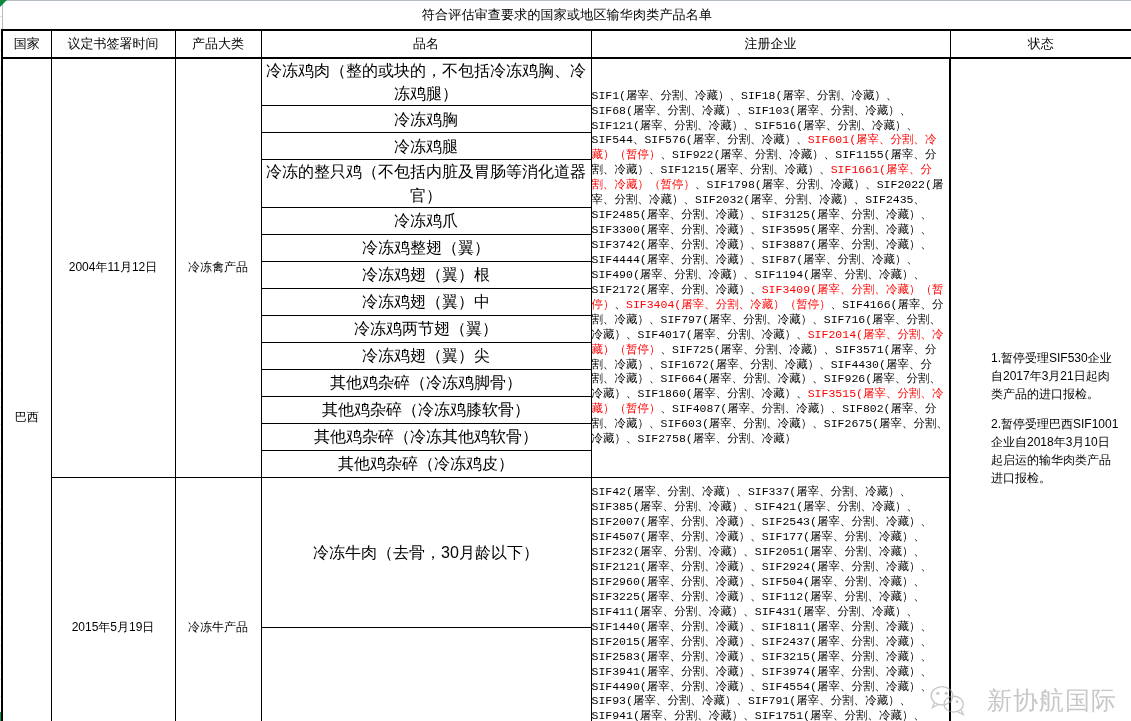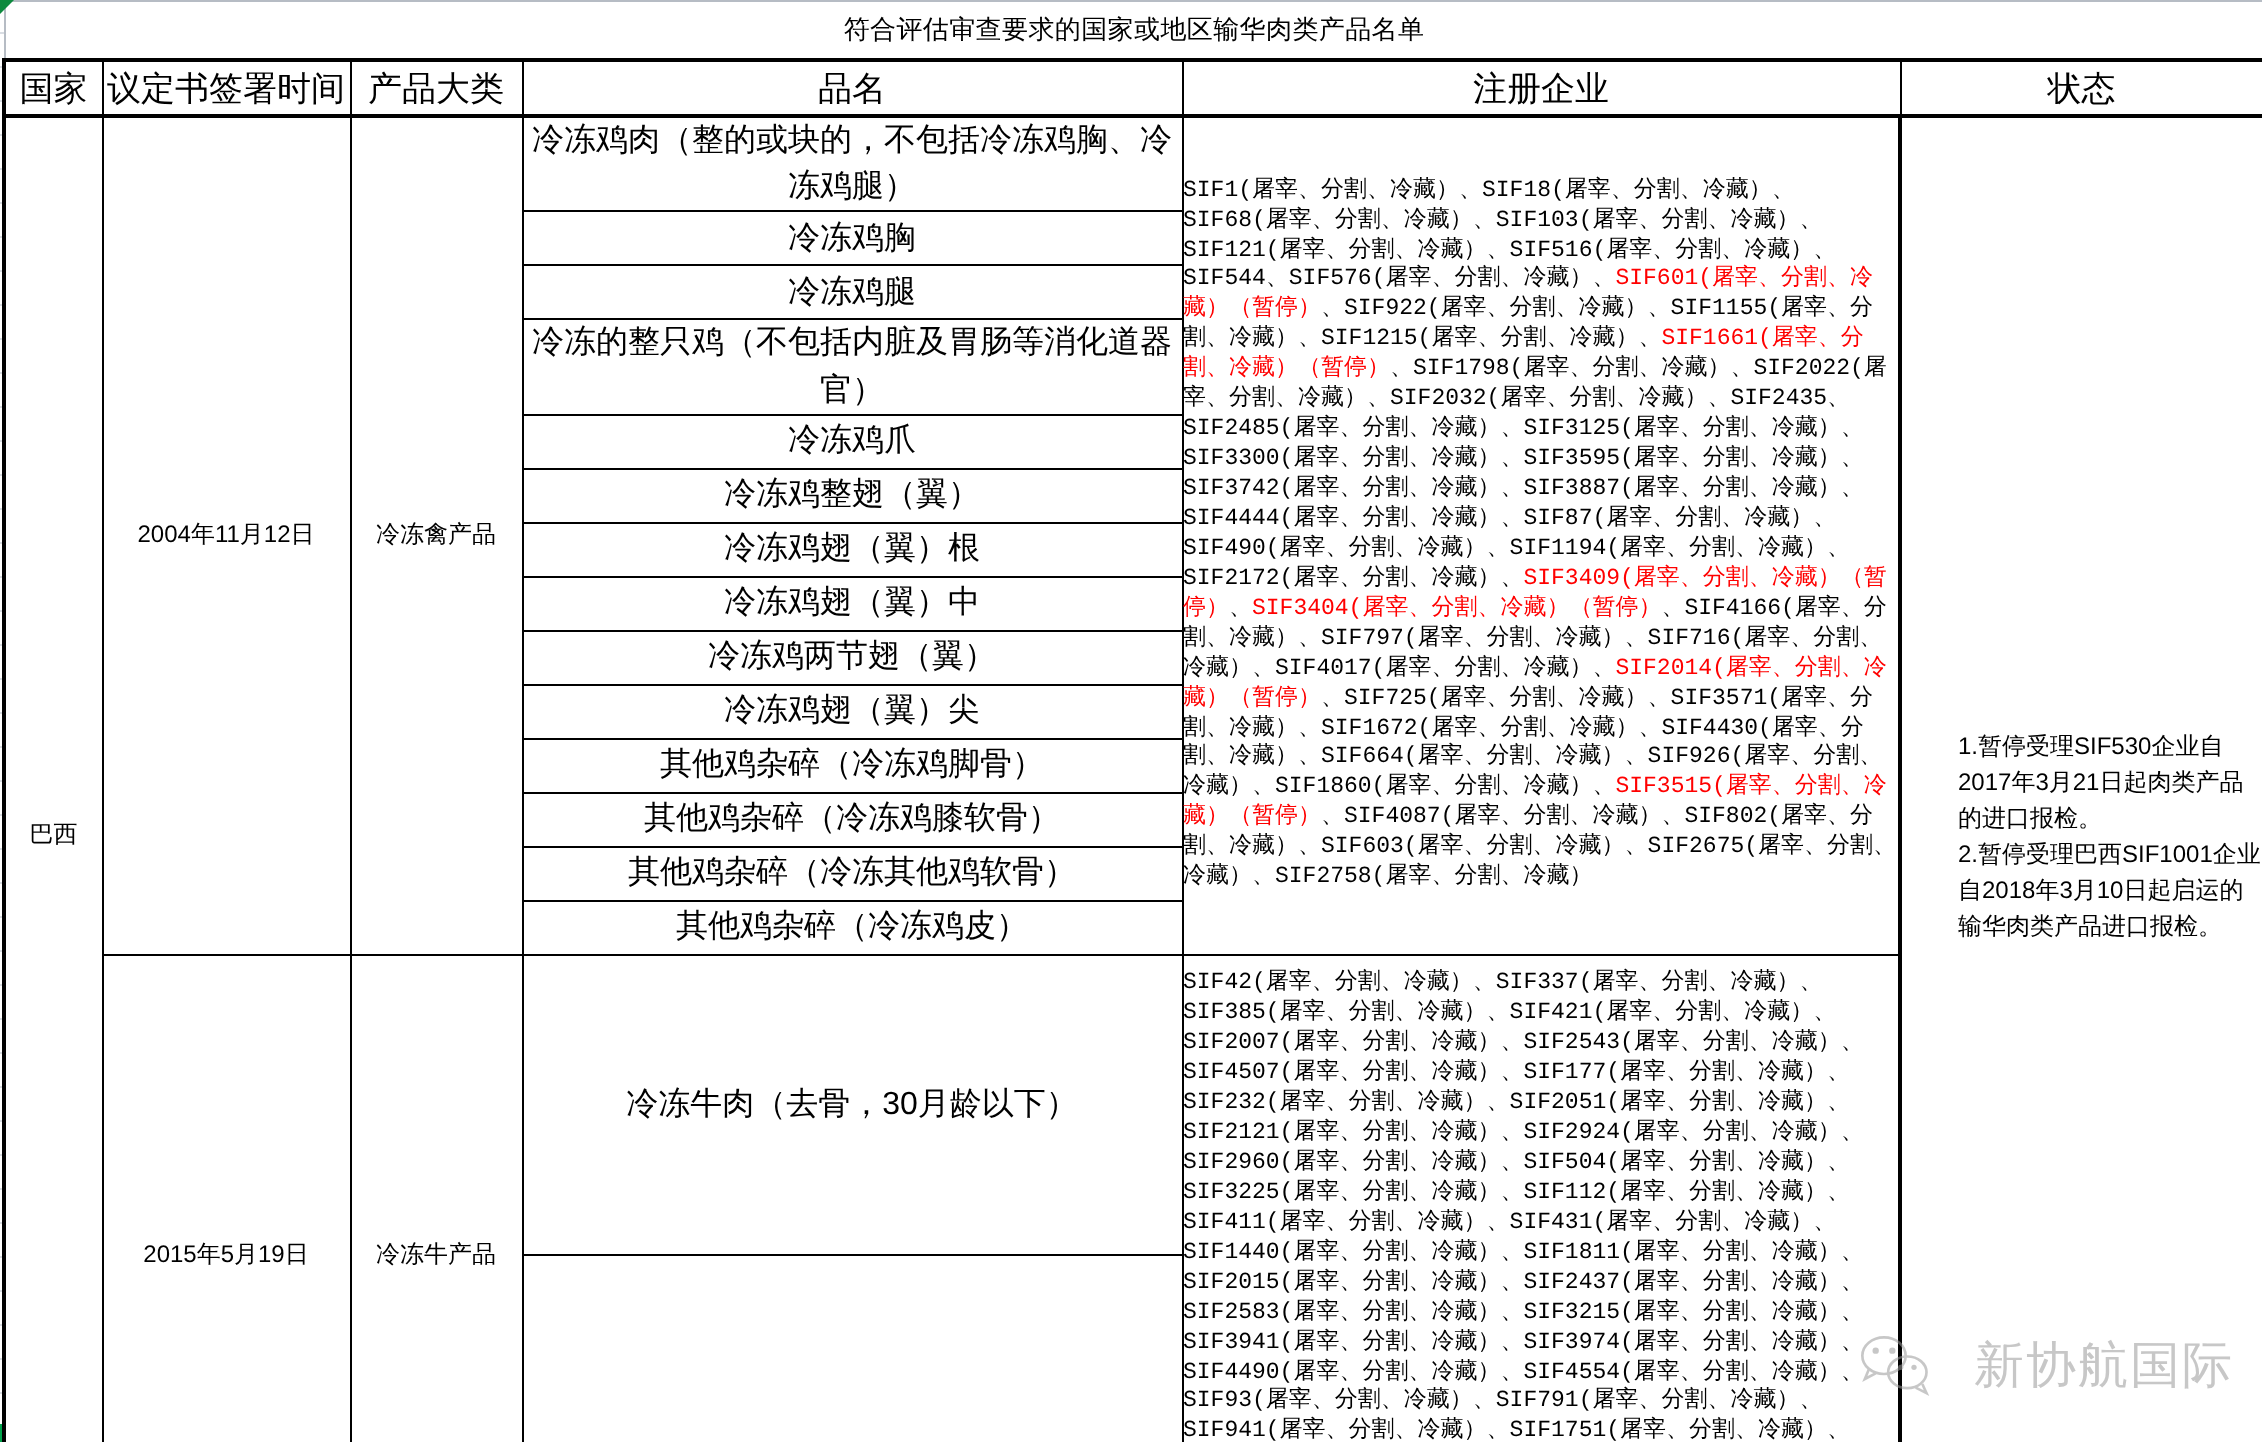--- a/index.html
+++ b/index.html
@@ -74,21 +74,21 @@
     letter-spacing: 0.2px;
     border-left: 1px solid #b6bcc4 !important;
     border-right: 1px solid #b6bcc4 !important;
     border-top: 1px solid #b6bcc4 !important;
     border-bottom: 1px solid #b6bcc4 !important;
   }
 
   
   .hdr {
     height: 26px;
-    font-size: 17px;
+    font-size: 13px;
     font-weight: bold;
     border-top: 2px solid #000 !important;
     border-bottom: 2px solid #000 !important;
   }
   .hdr.first { border-left: 2px solid #000 !important; }
   .hdr.last  { border-right: 2px solid #000 !important; margin-left: 33px; }
 
   
   .c-country {
     text-align: center;
@@ -129,36 +129,36 @@
     font-size: 12px;
     line-height: 1.5;
     text-align: left;
     padding: 3px 6px;
     vertical-align: middle;
     border-right: 2px solid #000 !important;
     border-left: 2px solid #000 !important;
     border-bottom: 2px solid #000 !important;
     border-top: 2px solid #000 !important;
   }
-  .c-status p { margin: 0; padding-left: 28px; }
+  .c-status p { margin: 12px; padding-left: 28px; }
 
   
   .comment-flag {
     position: absolute;
     top: 0; left: 0;
     width: 0; height: 0;
     border-top: 7px solid #0d8a3e;
     border-right: 7px solid transparent;
   }
 
   
   .watermark {
     position: absolute;
     right: 14px;
-    bottom: 22px;
+    bottom: 4px;
     display: flex;
     align-items: center;
     gap: 20px;
     z-index: 5;
     pointer-events: none;
     opacity: 0.55;
   }
   .wm-text {
     font-size: 25px;
     color: #9b9b9b;

